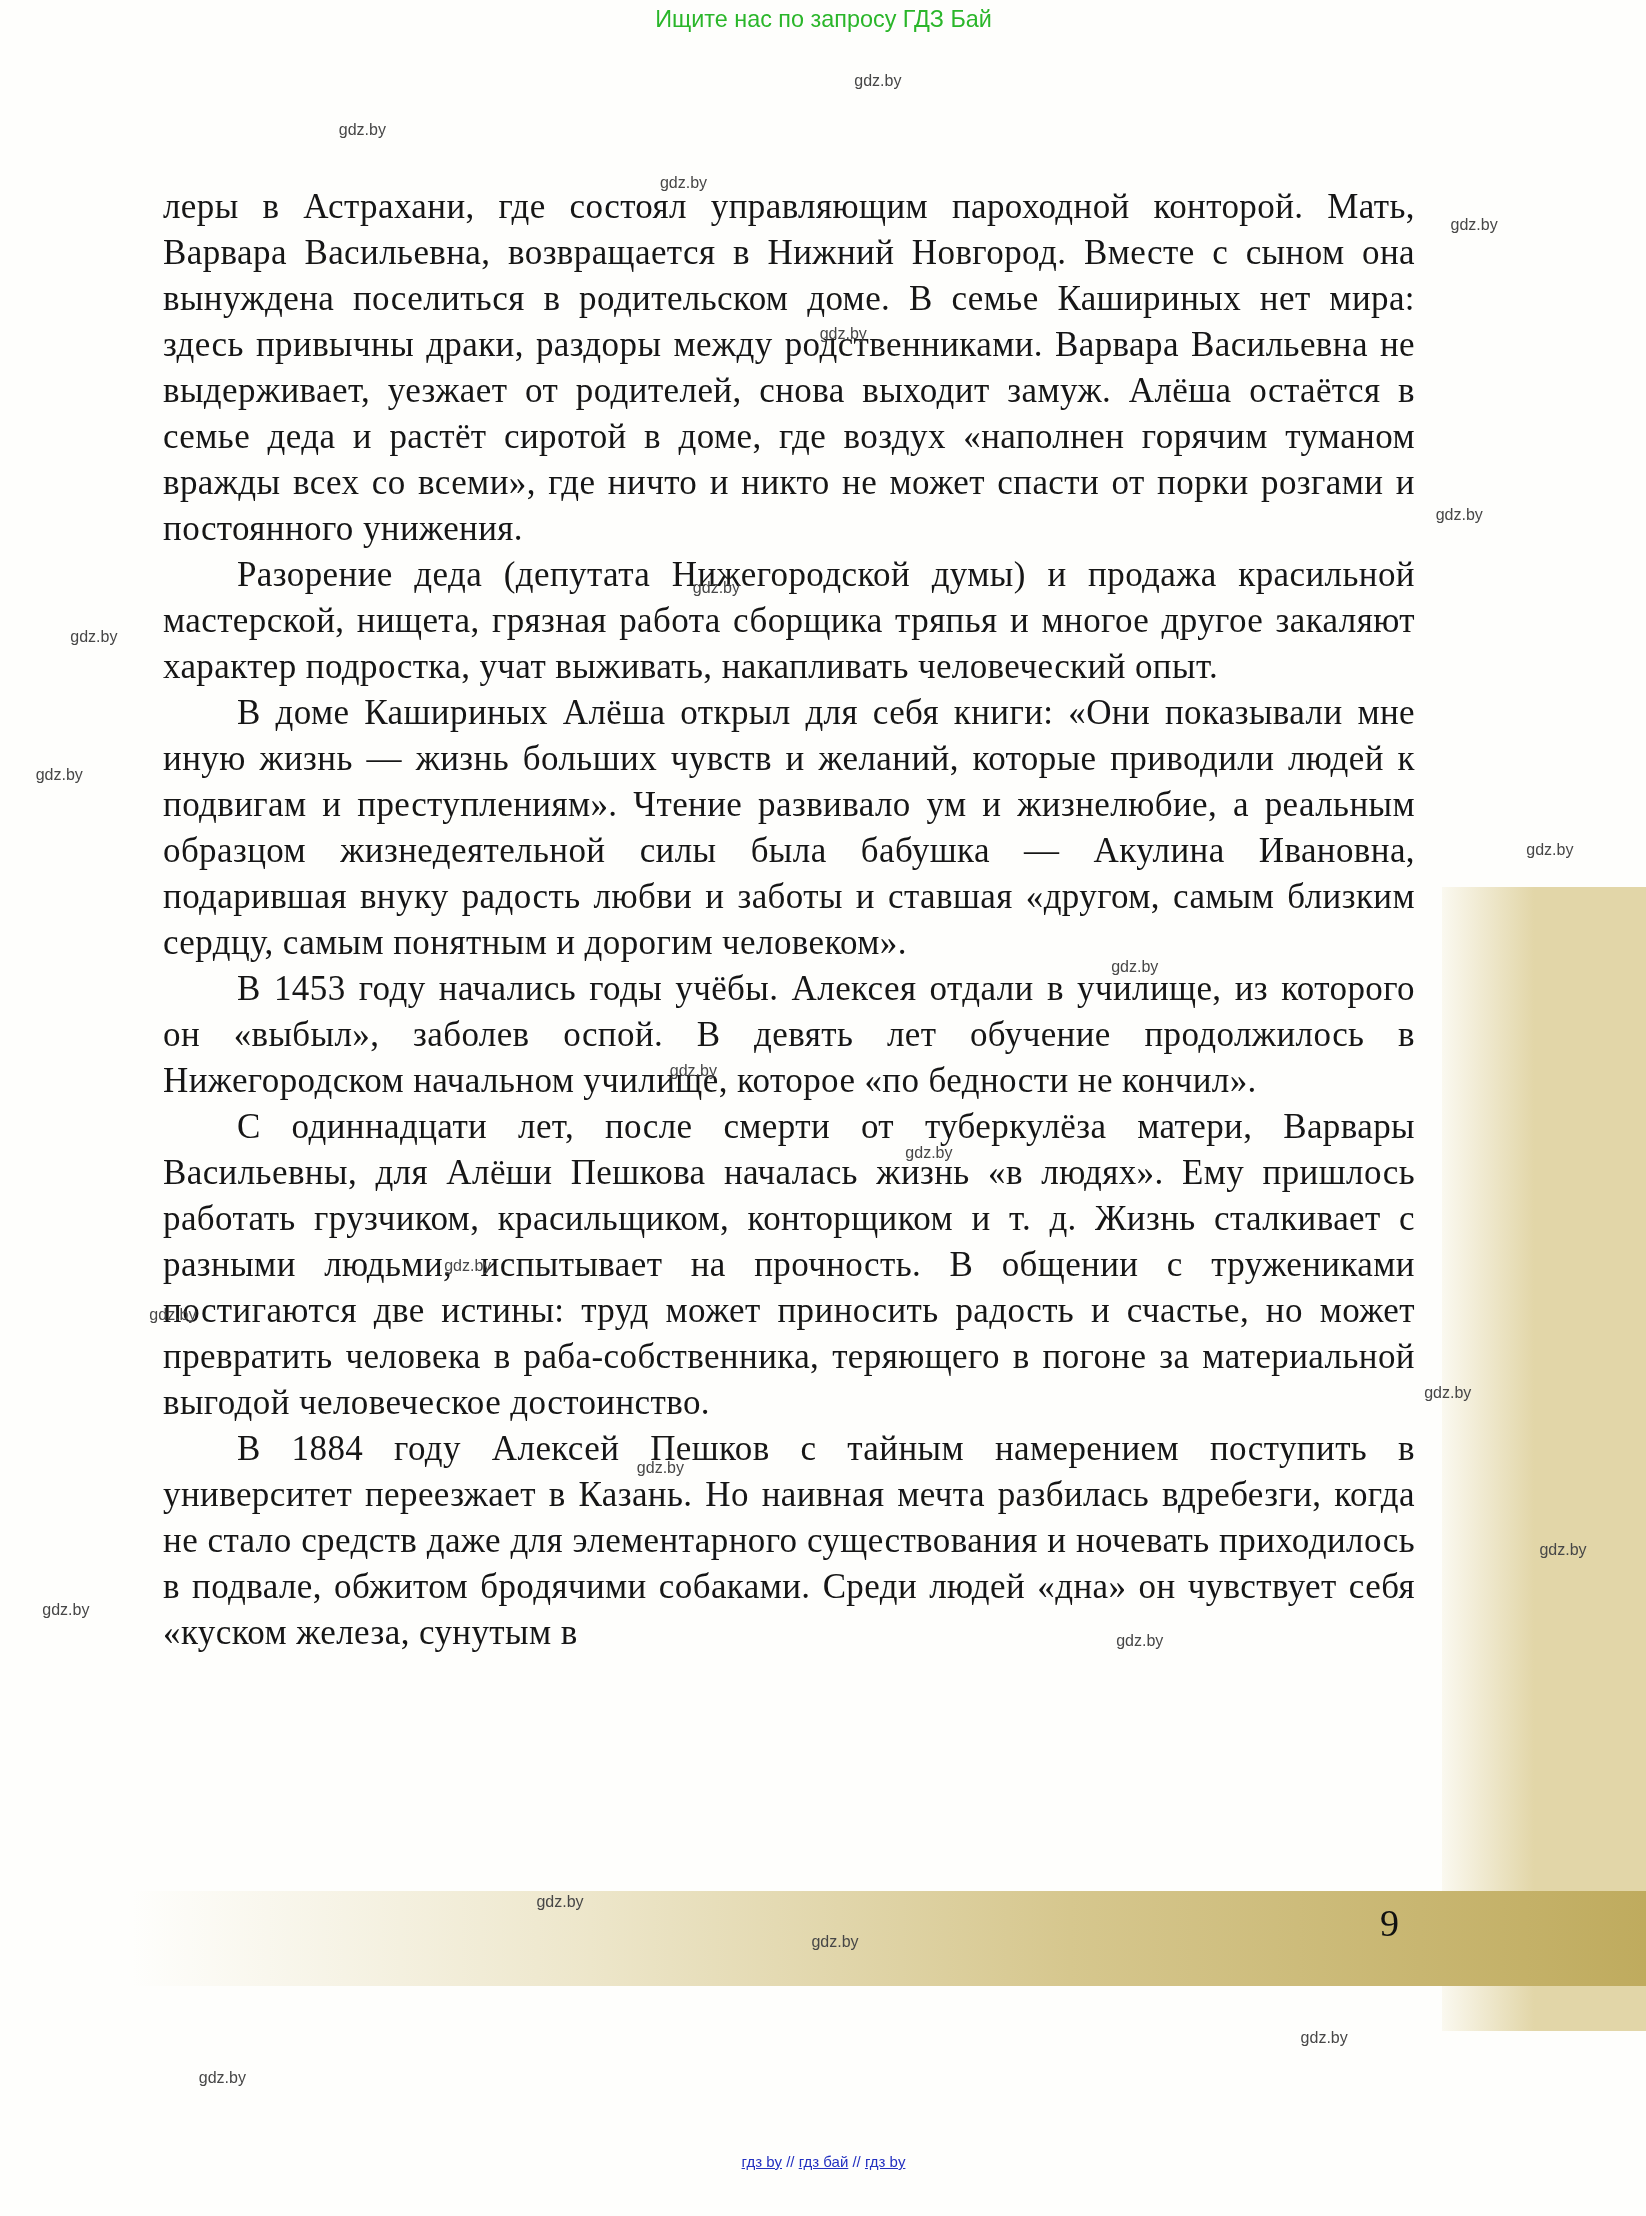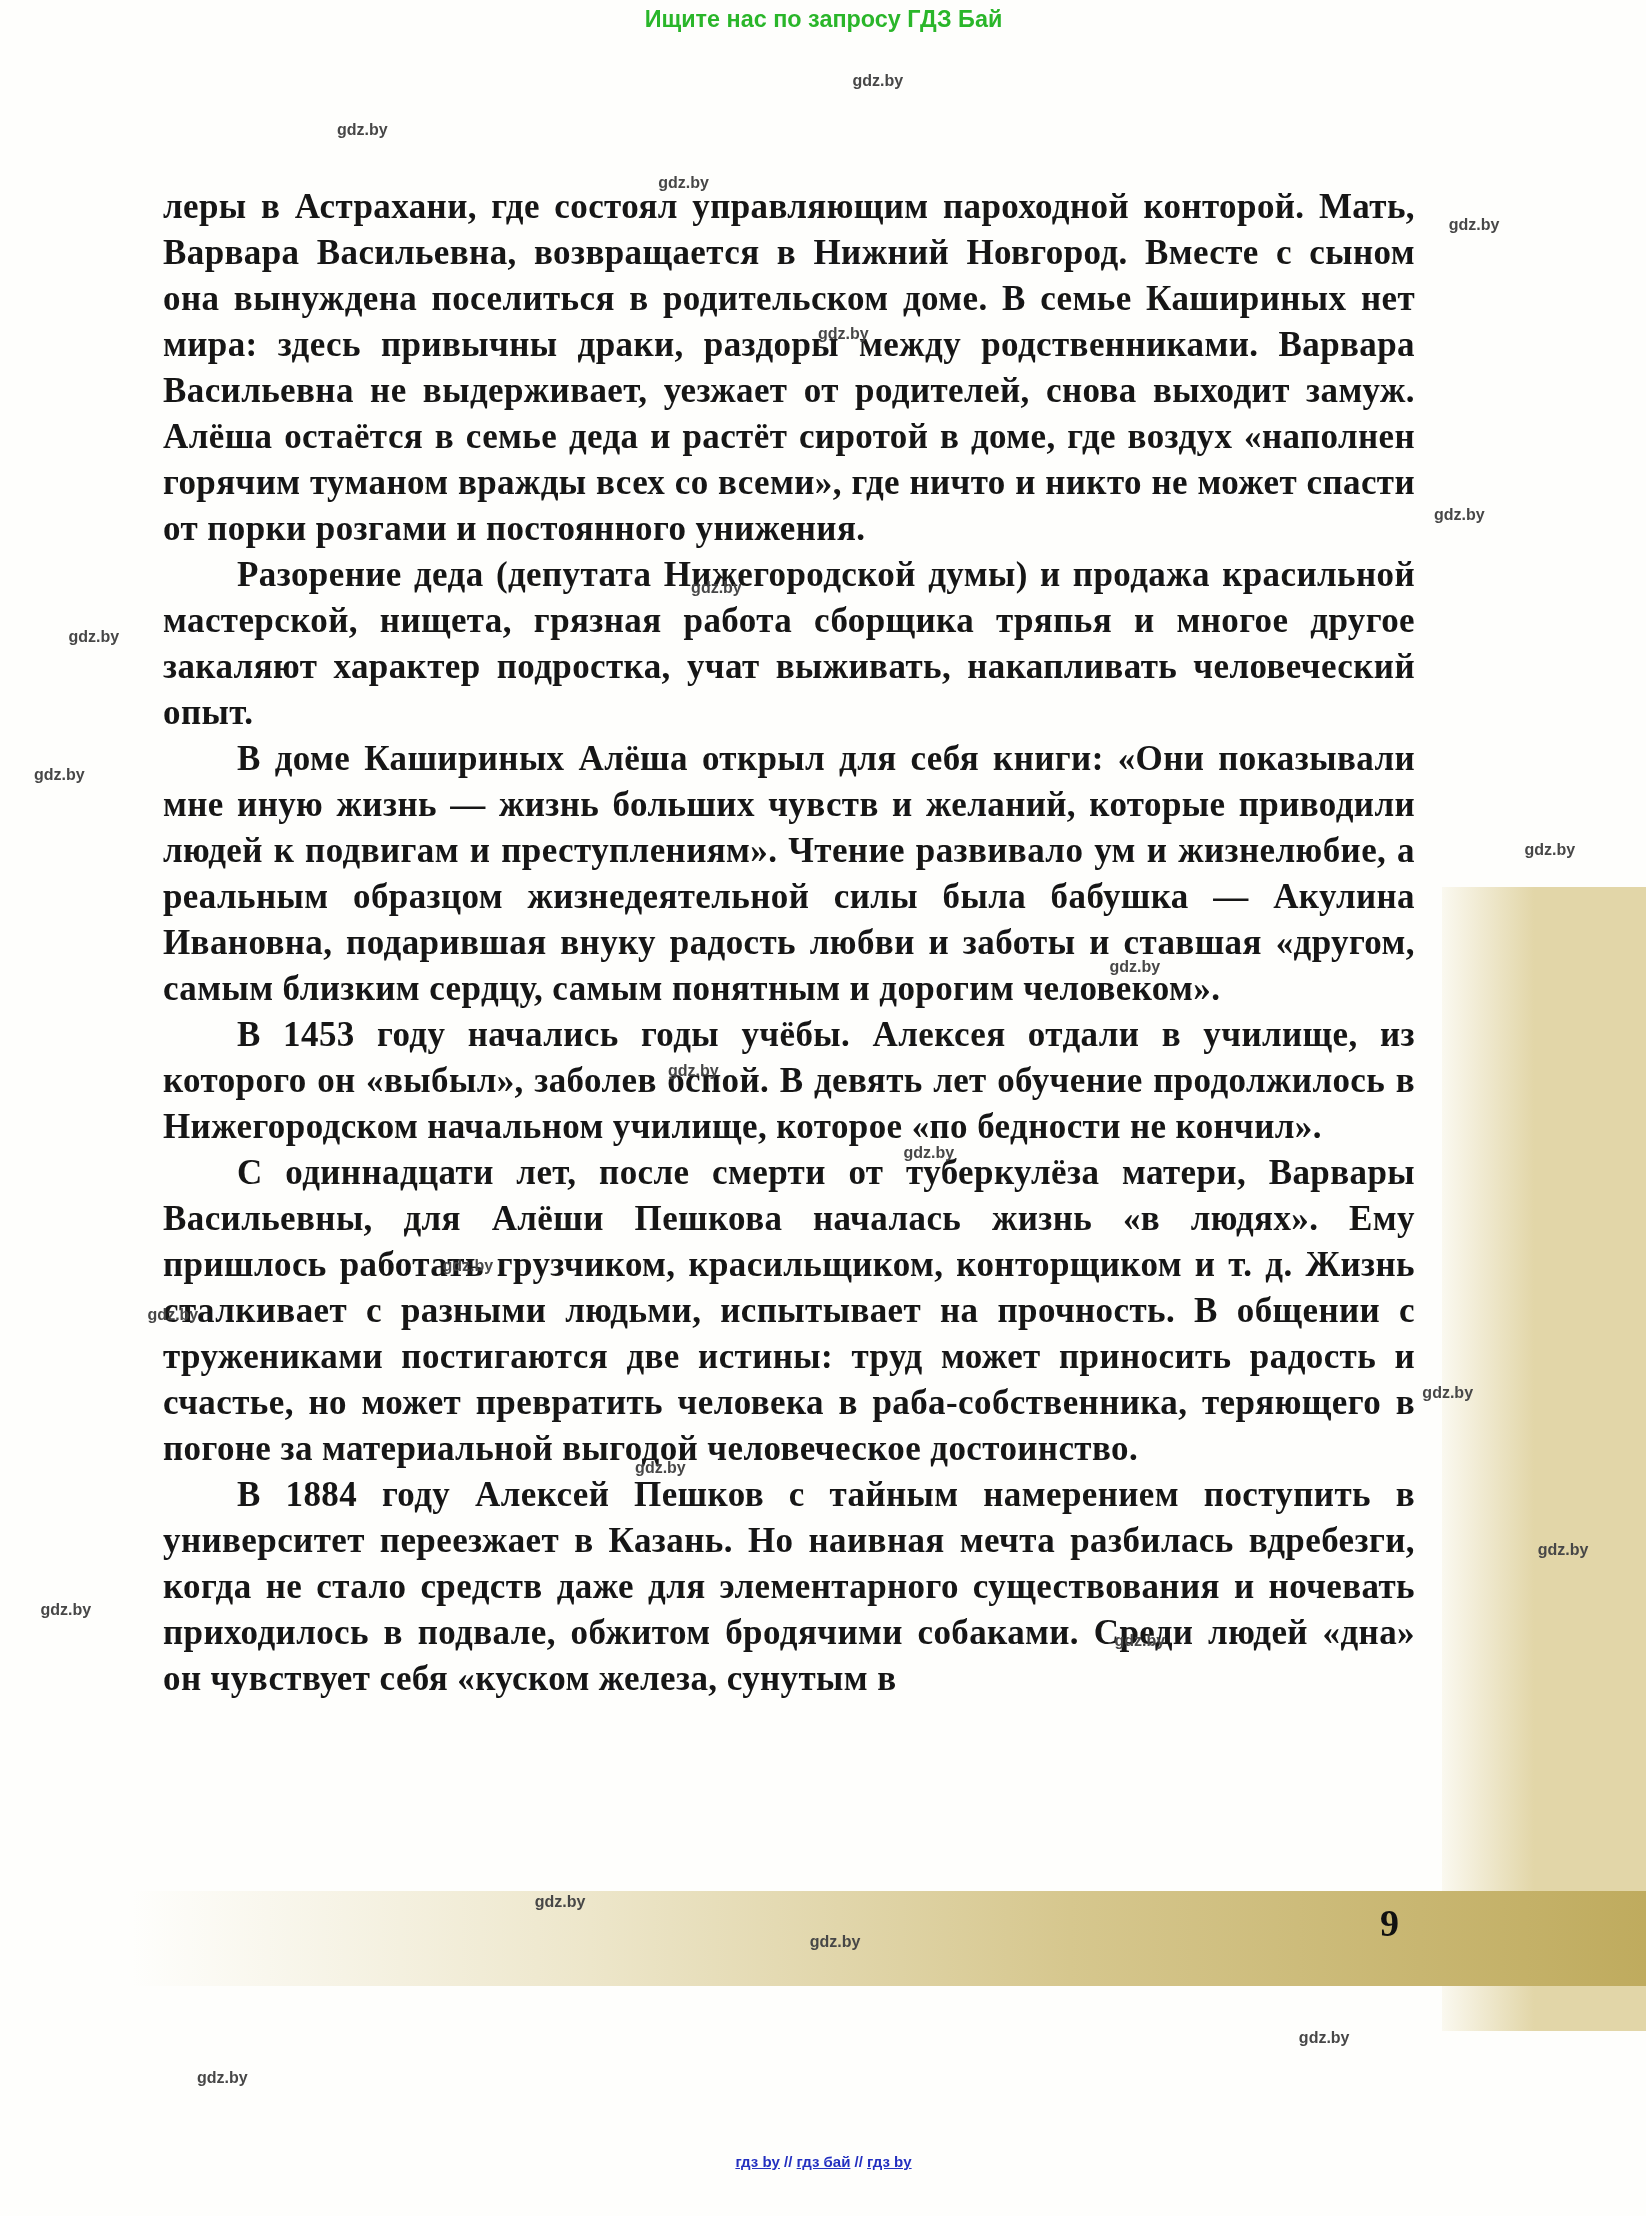--- a/index.html
+++ b/index.html
@@ -1,15 +1,15 @@
 <!DOCTYPE html>
 <html style="--banner-green: #2ab62a; --watermark-gray: #474747; --footer-pink: #f09090; --link-blue: #2330c0; --band-tan: #e2d6a8; --band-gold: #bfab5e;font-size:13px"><head>
 <meta charset="utf-8">
 <style>
-  * { box-sizing: border-box; font-weight: bold; }
+  * { box-sizing: border-box; }
   html, body { margin: 0; padding: 0; }
   body {
     width: 1647px;
     height: 2216px;
     position: relative;
     overflow: hidden;
     background: #fdfdfa;
     font-family: "Liberation Serif", serif;
   }
   .page {

